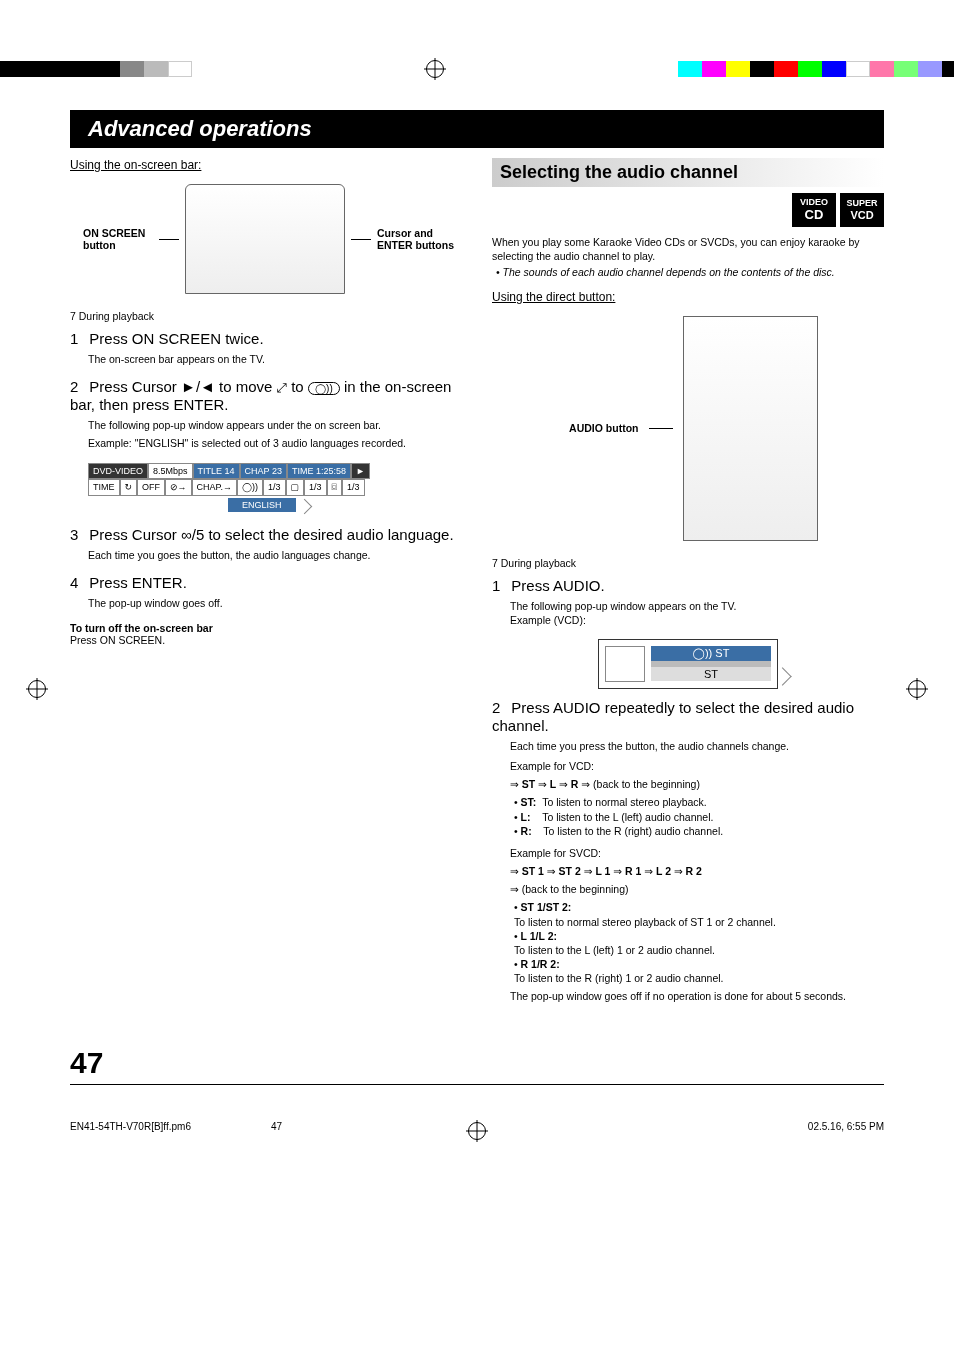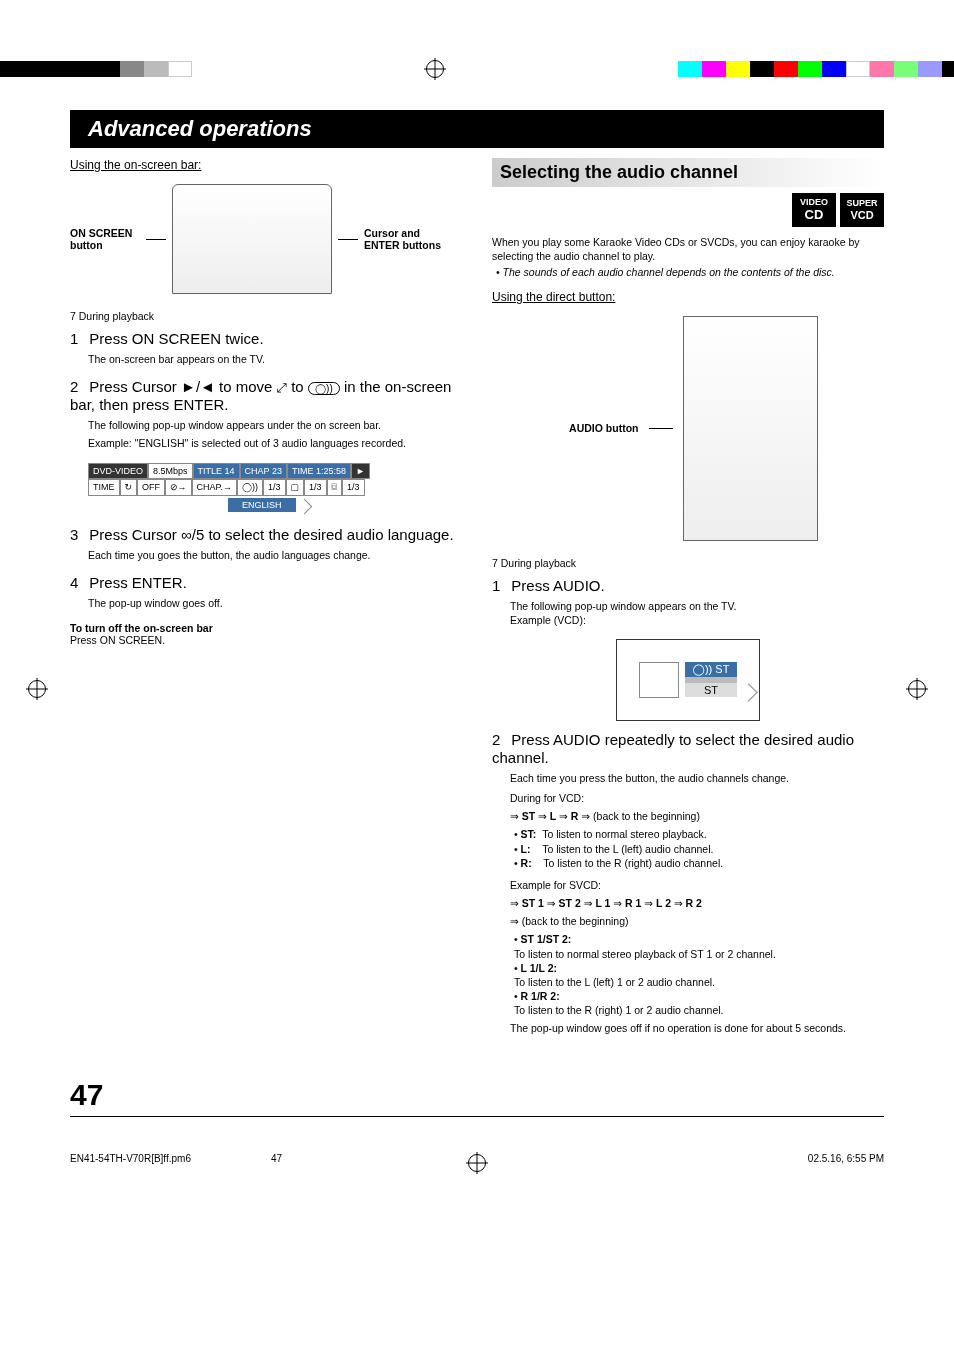--- a/index.html
+++ b/index.html
@@ -32,36 +32,36 @@
   .section-head { background: linear-gradient(to right, #ccc 0%, #fff 100%); font-size: 18px; font-weight: bold; padding: 4px 8px; margin-bottom: 8px; }
   .badges { display:flex; gap:4px; justify-content:flex-end; margin: -2px 0 8px 0;}
   .badge { width:44px; height:34px; background:#000; color:#fff; font-size:9px; font-weight:bold; text-align:center; display:flex; flex-direction:column; justify-content:center; line-height:1.1;}
   .osd-bar { font-family: Arial; font-size:9px; }
   .osd-row { display:flex; }
   .osd-cell { border:1px solid #888; padding:2px 4px; }
   .osd-dark { background:#333; color:#fff; }
   .osd-sel { background:#3a6ea5; color:#fff; }
   .osd-drop { background:#3a6ea5; color:#fff; display:inline-block; padding:2px 14px; margin-left:140px; margin-top:2px; position:relative;}
   .osd-drop::after{ content:""; position:absolute; right:-14px; top:3px; width:10px; height:10px; border:1px solid #888; border-left:none; border-top:none; transform:rotate(-45deg);}
-  .popup-box { width:144px; border:1px solid #333; padding:22px; display:flex; gap:6px; align-items:flex-start; margin:6px auto;}
+  .popup-box { width:180px; border:1px solid #333; padding:6px; display:flex; gap:6px; align-items:flex-start; margin:6px auto;}
   .popup-left { width:40px; height:36px; border:1px solid #888; }
   .popup-right { flex:1; }
   .popup-tab { background:#3a6ea5; color:#fff; font-size:11px; text-align:center; padding:1px 0; position:relative;}
   .popup-under { background:#ddd; color:#000; font-size:11px; text-align:center; padding:1px 0; border-top:6px solid #bbb; position:relative;}
   .popup-under::after{ content:""; position:absolute; right:-18px; bottom:-2px; width:12px; height:12px; border:1px solid #888; border-left:none; border-top:none; transform:rotate(-45deg);}
   .pagenum { font-size: 30px; font-weight: bold; margin-top: 30px; }
   .footer { display:flex; align-items:center; gap:80px; font-size:10px; margin-top:36px;}
   .footer-line { border-top:1px solid #000; width:100%; margin-top:4px;}
   .foot-crosshair { display:flex; justify-content:center; margin: -10px 0 0 0;}
   .arrow-sym { font-family: Arial; }
   ul.plain { list-style: none; }
   ul.plain li::before { content:"• "; }
   ul.plain li { margin-left: 4px; font-size:10.5px; line-height:1.35;}
   .seq { font-size:10.5px; margin:4px 0;}
-  .diagram-row { display:flex; align-items:center; gap:6px; margin:6px 0 16px 0;}
+  .diagram-row { display:flex; align-items:center; gap:6px; margin:6px 0 16px 13px;}
   .diagram-row-right { display:flex; align-items:center; gap:10px; margin:6px 0 16px 0; justify-content:center;}
   .glyph { font-size: 13px; }
 </style>
 </head>
 <body>
 
 <div class="page">
 
   <div class="print-bars">
     <div class="bar-left">
@@ -222,21 +222,21 @@
           <div class="popup-tab">◯)) <span>ST</span></div>
           <div class="popup-under">ST</div>
         </div>
       </div>
 
       <div style="margin-top:10px;">
         <span class="step-num">2</span>
         <span class="step-title">Press AUDIO repeatedly to select the desired audio channel.</span>
         <div class="step-body">
           <div>Each time you press the button, the audio channels change.</div>
-          <div style="margin-top:6px;">During for VCD:</div>
+          <div style="margin-top:6px;">Example for VCD:</div>
           <div class="seq">⇒ <b>ST</b> ⇒ <b>L</b> ⇒ <b>R</b> ⇒ (back to the beginning)</div>
           <ul class="plain">
             <li><b>ST:</b>&nbsp;&nbsp;<span>To listen to normal stereo playback.</span></li>
             <li><b>L:</b>&nbsp;&nbsp;&nbsp;&nbsp;<span>To listen to the L (left) audio channel.</span></li>
             <li><b>R:</b>&nbsp;&nbsp;&nbsp;&nbsp;<span>To listen to the R (right) audio channel.</span></li>
           </ul>
           <div style="margin-top:8px;">Example for SVCD:</div>
           <div class="seq">⇒ <b>ST 1</b> ⇒ <b>ST 2</b> ⇒ <b>L 1</b> ⇒ <b>R 1</b> ⇒ <b>L 2</b> ⇒ <b>R 2</b></div>
           <div class="seq">⇒ (back to the beginning)</div>
           <ul class="plain">

